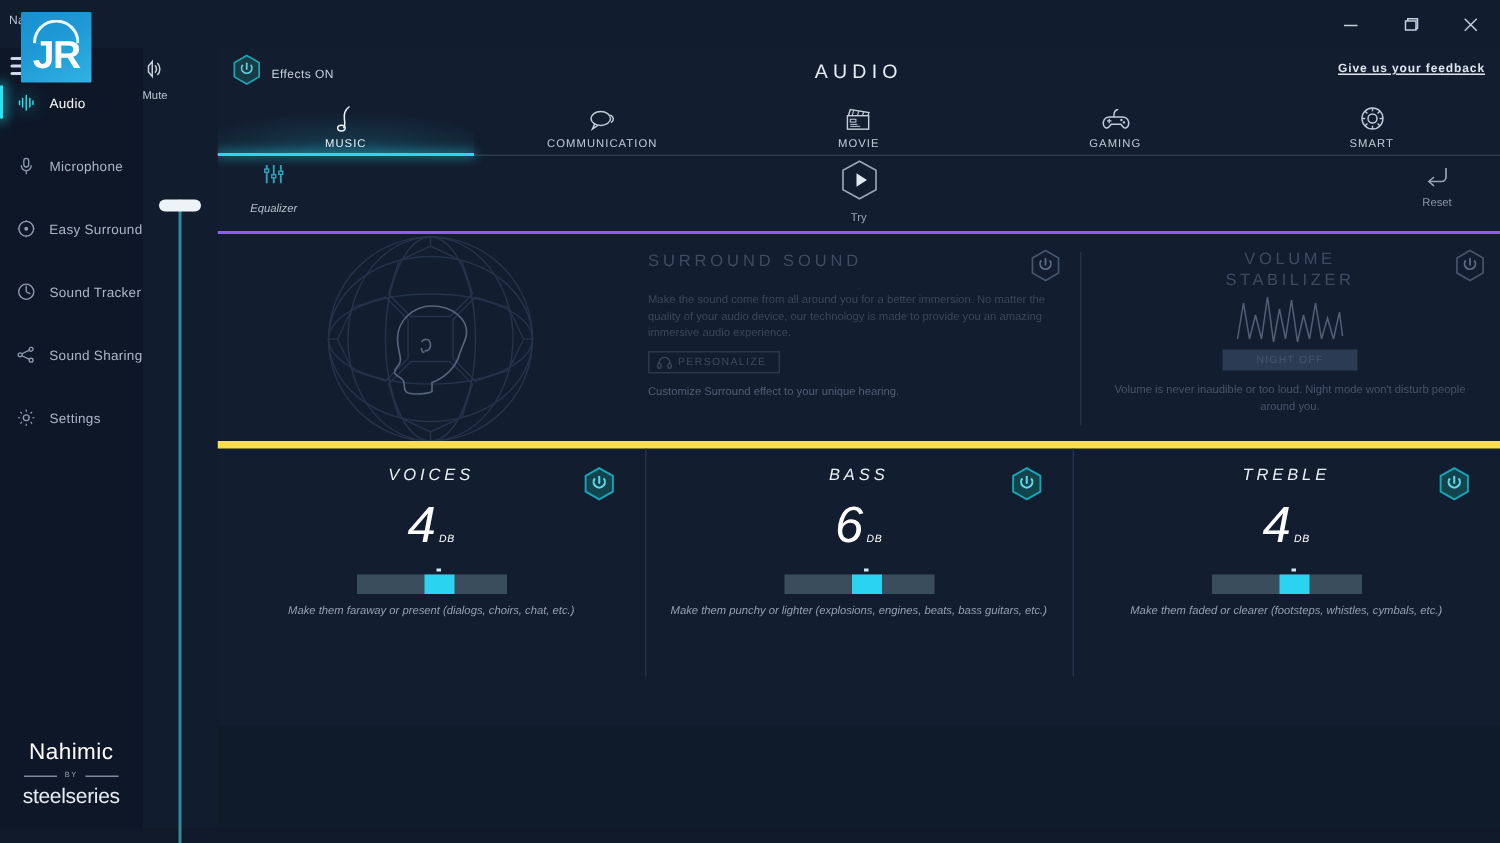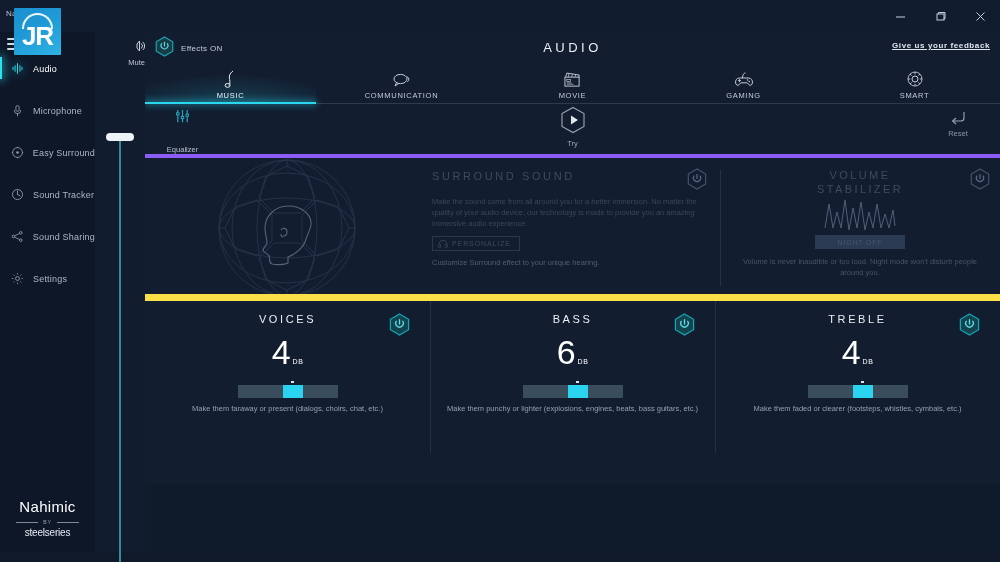--- a/index.html
+++ b/index.html
@@ -59,30 +59,30 @@
   .navitem.active .ic{ color:#27e0ef; filter:drop-shadow(0 0 6px rgba(39,224,239,.85)); }
   .navitem.active:before{
     content:""; position:absolute; left:0; top:-1px; width:2px; height:22px;
     background:#2ce3f0; box-shadow:0 0 8px 2px rgba(44,227,240,.6);
   }
   .brand{ position:absolute; left:0; bottom:14px; width:95px; text-align:center; }
   .brand .n1{ color:#fff; font-size:15px; letter-spacing:.3px; font-family:"Liberation Sans",sans-serif;}
   .brand .byrow{ display:flex; align-items:center; justify-content:center; margin:4px 0 2px; }
   .brand .byrow .ln{ height:1px; width:22px; background:#7e8a9b;}
   .brand .byrow .by{ font-size:5px; color:#9aa5b5; margin:0 5px; letter-spacing:1px;}
-  .brand .n2{ color:#e7edf4; font-size:10px; letter-spacing:-.2px;}
+  .brand .n2{ color:#e7edf4; font-size:14px; letter-spacing:-.2px;}
 
   
   .volcol{
     position:absolute; left:95px; top:32px; width:50px; height:520px;
     background:#111c2e; z-index:9;
   }
   .volcol .dev{ text-align:center; padding-top:8px; color:#c3ccd9; }
   .volcol .devname{ font-size:7.5px; line-height:10px; margin-top:2px; color:#bcc6d4;}
-  .volcol .mute{ text-align:right; margin-top:7px; color:#c7d0dc;}
+  .volcol .mute{ text-align:left; margin-top:7px; color:#c7d0dc;}
   .volcol .mutelbl{ font-size:7.5px; margin-top:1px; color:#bcc6d4;}
   .volslider{ position:absolute; left:24px; top:101px; width:2px; height:446px; background:#2f8b95; }
   .volhandle{ position:absolute; left:11px; top:101px; width:28px; height:8px; border-radius:4px; background:#eef3f8; }
 
   
   .main{ position:absolute; left:145px; top:32px; width:855px; height:520px; background:#121d2f; }
 
   .topbar{ position:relative; height:30px; }
   .effects{ position:absolute; left:10px; top:4px; display:flex; align-items:center; }
   .effects .lbl{ color:#c5ced9; font-size:8px; margin-left:7px; letter-spacing:.3px;}
@@ -107,28 +107,28 @@
   .tab .tlbl{ font-size:7.5px; letter-spacing:.7px; margin-top:3px; }
   .tab.sel{ color:#eef5fa;
     background:radial-gradient(ellipse 96% 120% at 50% 118%, rgba(44,200,225,.30) 0%, rgba(44,200,225,.10) 45%, rgba(44,200,225,0) 75%); }
   .tabline{ position:absolute; left:0; bottom:0; width:855px; height:1px; background:#2d3a4d; }
   .tabunder{ position:absolute; left:0; bottom:0; width:171px; height:2px;
     background:#2ad7ef; box-shadow:0 0 7px 1px rgba(42,215,239,.55); }
 
   
   .subbar{ position:relative; height:50px; }
   .eqbtn{ position:absolute; left:10px; top:5px; width:55px; text-align:center; color:#a7b2c1;}
-  .eqbtn .elbl{ font-size:7.5px; margin-top:17px; color:#b6c0cd;}
+  .eqbtn .elbl{ font-size:7.5px; margin-top:5px; color:#b6c0cd;font-style:italic;}
   .trybtn{ position:absolute; left:0; top:2px; width:855px; text-align:center; color:#c9d2de;}
   .trybtn .tlb{ font-size:7.5px; margin-top:1px; color:#9aa5b3;}
   .resetbtn{ position:absolute; right:20px; top:7px; width:44px; text-align:center; color:#9aa6b6;}
   .resetbtn .rlb{ font-size:7.5px; margin-top:0px; color:#8a95a5;}
 
   
-  .panels{ position:relative; height:140px; border-top:4px solid #8b5cf6; }
+  .panels{ position:relative; height:140px; border-top:2px solid #8b5cf6; }
   .panel{ position:absolute; top:0; height:140px; }
   .pdiv{ position:absolute; top:12px; width:1px; height:116px; background:#23314a; }
 
   .sphere{ position:absolute; left:0; top:0; width:285px; height:140px; }
   .srtitle{ position:absolute; left:287px; top:12px; color:#3d4b62; font-size:11px;
     letter-spacing:2.6px; font-family:"Liberation Sans Narrow","Liberation Sans",sans-serif;}
   .srbody{ position:absolute; left:287px; top:38px; width:280px; color:#39475d;
     font-size:7.5px; line-height:11px; }
   .personalize{
     position:absolute; left:287px; top:78px; height:15px; padding:0 8px 0 5px;
@@ -144,21 +144,21 @@
     font-family:"Liberation Sans Narrow","Liberation Sans",sans-serif;}
   .vswave{ position:absolute; left:0; top:40px; width:280px; display:flex; justify-content:center;}
   .nightbtn{ position:absolute; left:95px; top:77px; width:90px; height:14px;
     background:#2b3b53; color:#46566e; font-size:7px; letter-spacing:.8px;
     display:flex; align-items:center; justify-content:center;}
   .vsfoot{ position:absolute; left:20px; top:98px; width:240px; text-align:center;
     color:#46546b; font-size:7.5px; line-height:11px;}
   .vspower{ position:absolute; right:10px; top:10px; color:#3f4d63;}
 
   
-  .eqrow{ position:relative; height:152px; border-top:7px solid #fde047; }
+  .eqrow{ position:relative; height:152px; border-top:5px solid #fde047;font-style:italic; }
   .eqcell{ position:absolute; top:0; height:152px; }
   .eqtitle{ position:absolute; left:0; top:12px; width:100%; text-align:center;
     color:#e9eff6; font-size:11px; letter-spacing:2.6px;
     font-family:"Liberation Sans Narrow","Liberation Sans",sans-serif;}
   .eqval{ position:absolute; left:0; top:34px; width:100%; text-align:center;
     color:#ffffff; font-size:34px; line-height:34px; font-weight:300;
     font-family:"Liberation Sans Narrow","Liberation Sans",sans-serif;}
   .eqval .unit{ font-size:7px; letter-spacing:.5px; vertical-align:baseline; margin-left:2px;}
   .eqslider{ position:absolute; left:50%; top:84px; transform:translateX(-50%);
     width:100px; height:13px; background:#3a4d5c; }

